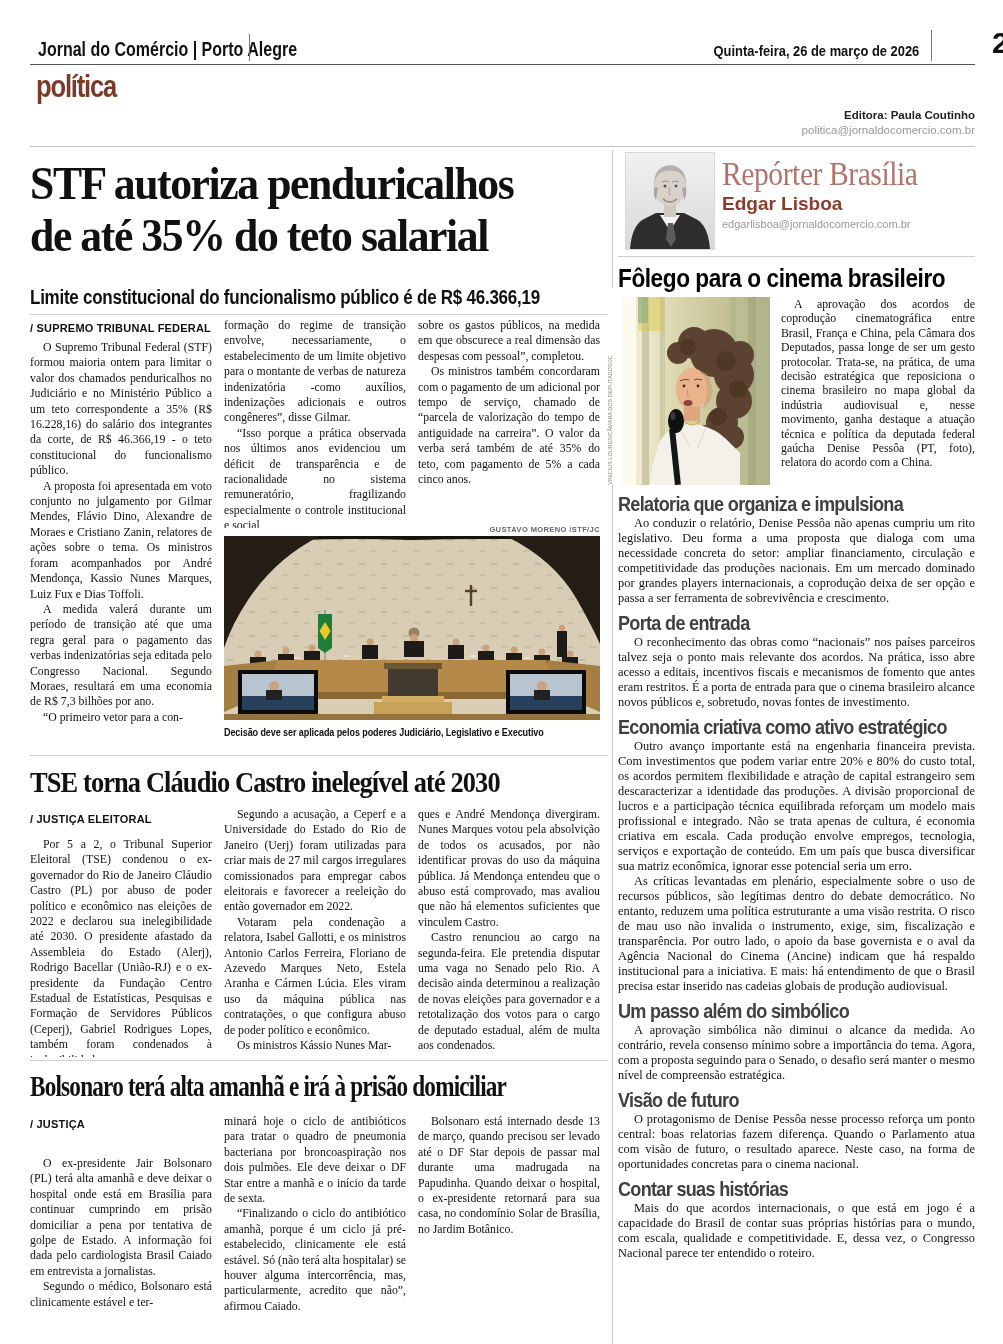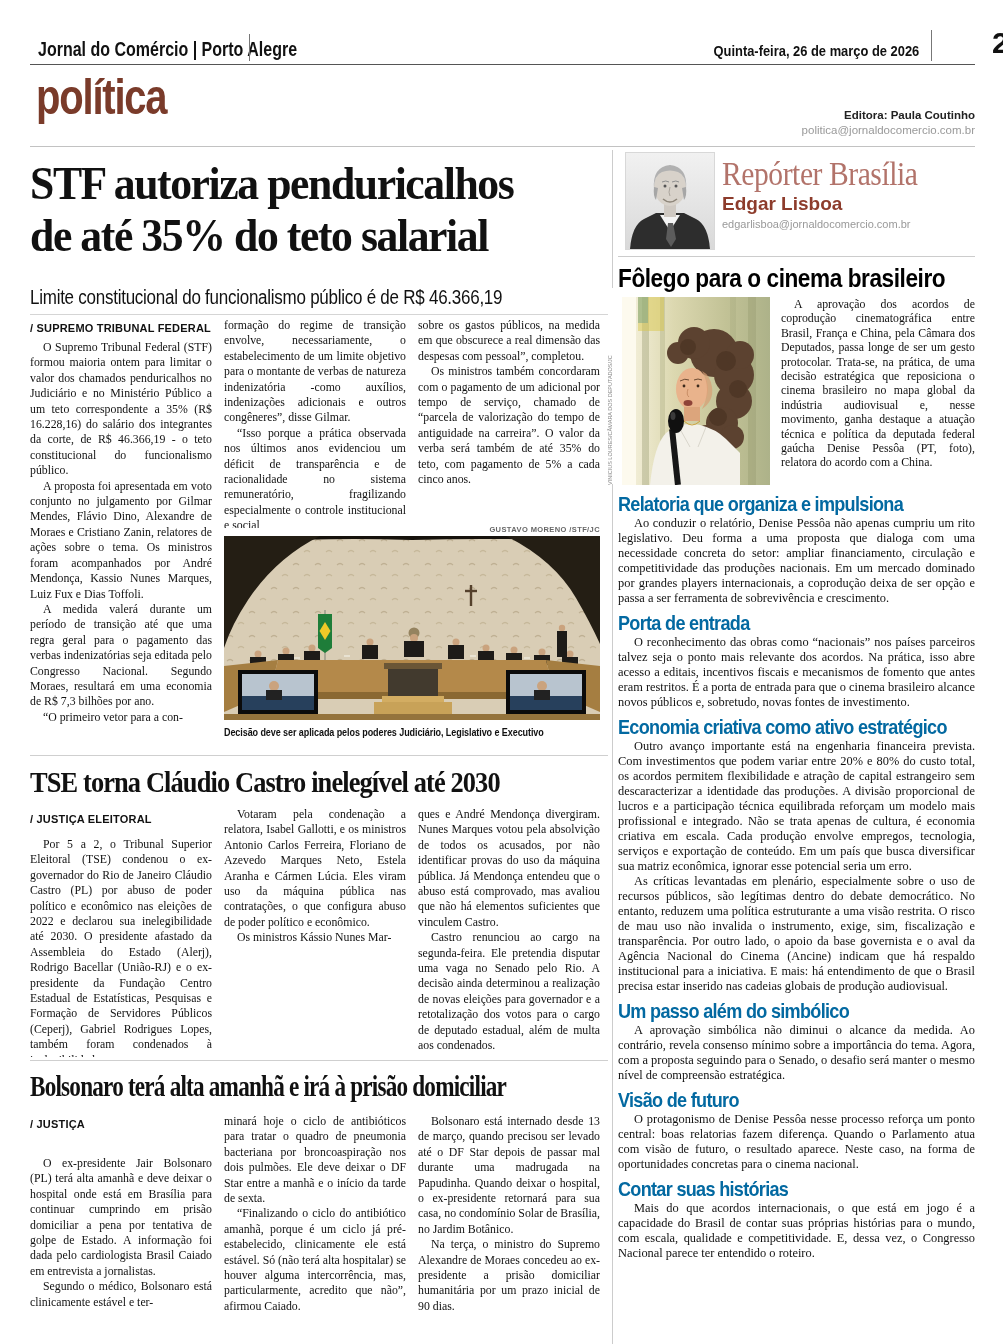--- a/index.html
+++ b/index.html
@@ -8,31 +8,31 @@
   .sans{font-family:"Liberation Sans","DejaVu Sans",sans-serif;}
   .abs{position:absolute;}
   .cond{display:inline-block;transform-origin:0 50%;white-space:pre;}
   
   .masthead{left:38px;top:38px;font-weight:bold;font-size:20px;}
   .vr{width:1px;background:#777;}
   .dateblk{right:84px;top:42px;font-weight:bold;font-size:15px;text-align:right;}
   .dateblk .cond{transform:scaleX(.86);transform-origin:100% 50%;}
   .pagenum{left:992px;top:26px;font-weight:bold;font-size:30px;letter-spacing:-1px;}
   .hrule{left:30px;top:64px;width:945px;height:1px;background:#555;}
-  .sectitle{left:36px;top:68px;font-weight:bold;font-size:50px;letter-spacing:-1.5px;color:#7a3b2a;}
+  .sectitle{left:36px;top:68px;font-weight:bold;font-size:32px;letter-spacing:-1.5px;color:#7a3b2a;}
   .sectitle .cond{transform:scaleX(.8);}
   .editor{right:28px;top:108px;text-align:right;font-size:11.5px;line-height:15px;}
   .editor .nm{font-weight:bold;color:#222;}
   .editor .em{color:#999;}
   .toprule{left:30px;top:146px;width:945px;height:1px;background:#c2c2c2;}
   
   .art{position:absolute;left:30px;width:578px;}
   .h-stf{margin:0;font-size:46px;line-height:52px;font-weight:bold;letter-spacing:-1.5px;
          white-space:pre;transform:scaleX(.95);transform-origin:0 0;}
-  .subhead{top:128px;left:0;font-weight:normal;font-size:20px;letter-spacing:-.3px;}
+  .subhead{top:128px;left:0;font-weight:bold;font-size:20px;letter-spacing:-.3px;}
   .subhead .cond{transform:scaleX(.85);}
   .subrule{left:0;top:156px;width:578px;height:1px;background:#d5d5d5;}
   .kicker{font-weight:bold;font-size:11px;letter-spacing:.2px;color:#111;}
   .colblk{position:absolute;width:182px;overflow:hidden;font-size:11.8px;line-height:15.4px;text-align:justify;}
   .colblk p{margin:0;text-indent:13px;}
   .colblk p.cont{text-indent:0;}
   .h-sub{margin:0;font-size:30px;font-weight:bold;letter-spacing:-1px;}
   .h-sub .cond{transform:scaleX(.88);}
   .h-bol .cond{transform:scaleX(.8);}
   .artrule{left:0;top:0;width:578px;height:1px;background:#cfcfcf;}
@@ -55,21 +55,21 @@
   .colhead .cond{transform:scaleX(.87);}
   .introblk{position:relative;height:190px;margin-top:4px;}
   .dphoto{position:absolute;left:4px;top:0;width:148px;height:188px;}
   .vcredit{position:absolute;left:-11px;top:36px;height:152px;
            font-family:"Liberation Sans",sans-serif;font-size:5.5px;color:#8a8a8a;
            writing-mode:vertical-rl;transform:rotate(180deg);white-space:nowrap;}
   .intro{margin-left:163px;width:194px;height:188px;overflow:hidden;
          font-size:11.8px;line-height:14.4px;text-align:justify;}
   .intro p{margin:0;text-indent:13px;}
   .rsec h3{margin:6px 0 1px 0;height:22px;font-family:"Liberation Sans",sans-serif;
-           font-weight:bold;font-size:21px;line-height:22px;letter-spacing:-.8px;color:#0369a1;}
+           font-weight:bold;font-size:21px;line-height:22px;letter-spacing:-.8px;color:#404040;}
   .rsec h3 .cond{transform:scaleX(.86);}
   .rsec p{margin:0;font-size:12.4px;line-height:15px;text-align:justify;text-indent:16px;}
 </style>
 </head>
 <body>
 
 <div class="page">
 
   <div class="abs sans masthead"><span class="cond" style="transform:scaleX(.8)">Jornal do Comércio | Porto Alegre</span></div>
   <div class="abs vr" style="left:249px;top:34px;height:27px"></div>
@@ -192,20 +192,21 @@
   </div>
 
   <div class="art" style="top:755px">
     <div class="abs artrule"></div>
     <h2 class="h-sub abs" style="left:0;top:10px"><span class="cond">TSE torna Cláudio Castro inelegível até 2030</span></h2>
     <div class="abs sans kicker" style="left:0;top:58px">/ JUSTIÇA ELEITORAL</div>
     <div class="colblk" style="left:0;top:82px;height:220px">
       <p>Por 5 a 2, o Tribunal Superior Eleitoral (TSE) condenou o ex-governador do Rio de Janeiro Cláudio Castro (PL) por abuso de poder político e econômico nas eleições de 2022 e declarou sua inelegibilidade até 2030. O presidente afastado da Assembleia do Estado (Alerj), Rodrigo Bacellar (União-RJ) e o ex-presidente da Fundação Centro Estadual de Estatísticas, Pesquisas e Formação de Servidores Públicos (Ceperj), Gabriel Rodrigues Lopes, também foram condenados à inelegibilidade.</p>
     </div>
     <div class="colblk" style="left:194px;top:52px;height:252px">
+      <p>Segundo a acusação, a Ceperf e a Universidade do Estado do Rio de Janeiro (Uerj) foram utilizadas para criar mais de 27 mil cargos irregulares comissionados para empregar cabos eleitorais e favorecer a reeleição do então governador em 2022.</p>
       <p>Votaram pela condenação a relatora, Isabel Gallotti, e os ministros Antonio Carlos Ferreira, Floriano de Azevedo Marques Neto, Estela Aranha e Cármen Lúcia. Eles viram uso da máquina pública nas contratações, o que configura abuso de poder político e econômico.</p>
       <p>Os ministros Kássio Nunes Mar-</p>
     </div>
     <div class="colblk" style="left:388px;top:52px;height:252px">
       <p class="cont">ques e André Mendonça divergiram. Nunes Marques votou pela absolvição de todos os acusados, por não identificar provas do uso da máquina pública. Já Mendonça entendeu que o abuso está comprovado, mas avaliou que não há elementos suficientes que vinculem Castro.</p>
       <p>Castro renunciou ao cargo na segunda-feira. Ele pretendia disputar uma vaga no Senado pelo Rio. A decisão ainda determinou a realização de novas eleições para governador e a retotalização dos votos para o cargo de deputado estadual, além de multa aos condenados.</p>
     </div>
   </div>
 
   <div class="art" style="top:1060px">
@@ -215,21 +216,20 @@
     <div class="colblk" style="left:0;top:96px;height:196px">
       <p>O ex-presidente Jair Bolsonaro (PL) terá alta amanhã e deve deixar o hospital onde está em Brasília para continuar cumprindo em prisão domiciliar a pena por tentativa de golpe de Estado. A informação foi dada pelo cardiologista Brasil Caiado em entrevista a jornalistas.</p>
       <p>Segundo o médico, Bolsonaro está clinicamente estável e ter-</p>
     </div>
     <div class="colblk" style="left:194px;top:54px;height:226px">
       <p class="cont">minará hoje o ciclo de antibióticos para tratar o quadro de pneumonia bacteriana por broncoaspiração nos dois pulmões. Ele deve deixar o DF Star entre a manhã e o início da tarde de sexta.</p>
       <p>“Finalizando o ciclo do antibiótico amanhã, porque é um ciclo já pré-estabelecido, clinicamente ele está estável. Só (não terá alta hospitalar) se houver alguma intercorrência, mas, particularmente, acredito que não”, afirmou Caiado.</p>
     </div>
     <div class="colblk" style="left:388px;top:54px;height:226px">
       <p>Bolsonaro está internado desde 13 de março, quando precisou ser levado até o DF Star depois de passar mal durante uma madrugada na Papudinha. Quando deixar o hospital, o ex-presidente retornará para sua casa, no condomínio Solar de Brasília, no Jardim Botânico.</p>
-      <p>Na terça, o ministro do Supremo Alexandre de Moraes concedeu ao ex-presidente a prisão domiciliar humanitária por um prazo inicial de 90 dias.</p>
     </div>
   </div>
 
   <div class="vdiv" style="top:150px;height:138px"></div>
   <div class="vdiv" style="top:484px;height:860px"></div>
 
   <div class="rcol">
     <div class="rephead">
 
       <svg class="repphoto" viewBox="0 0 88 96">

